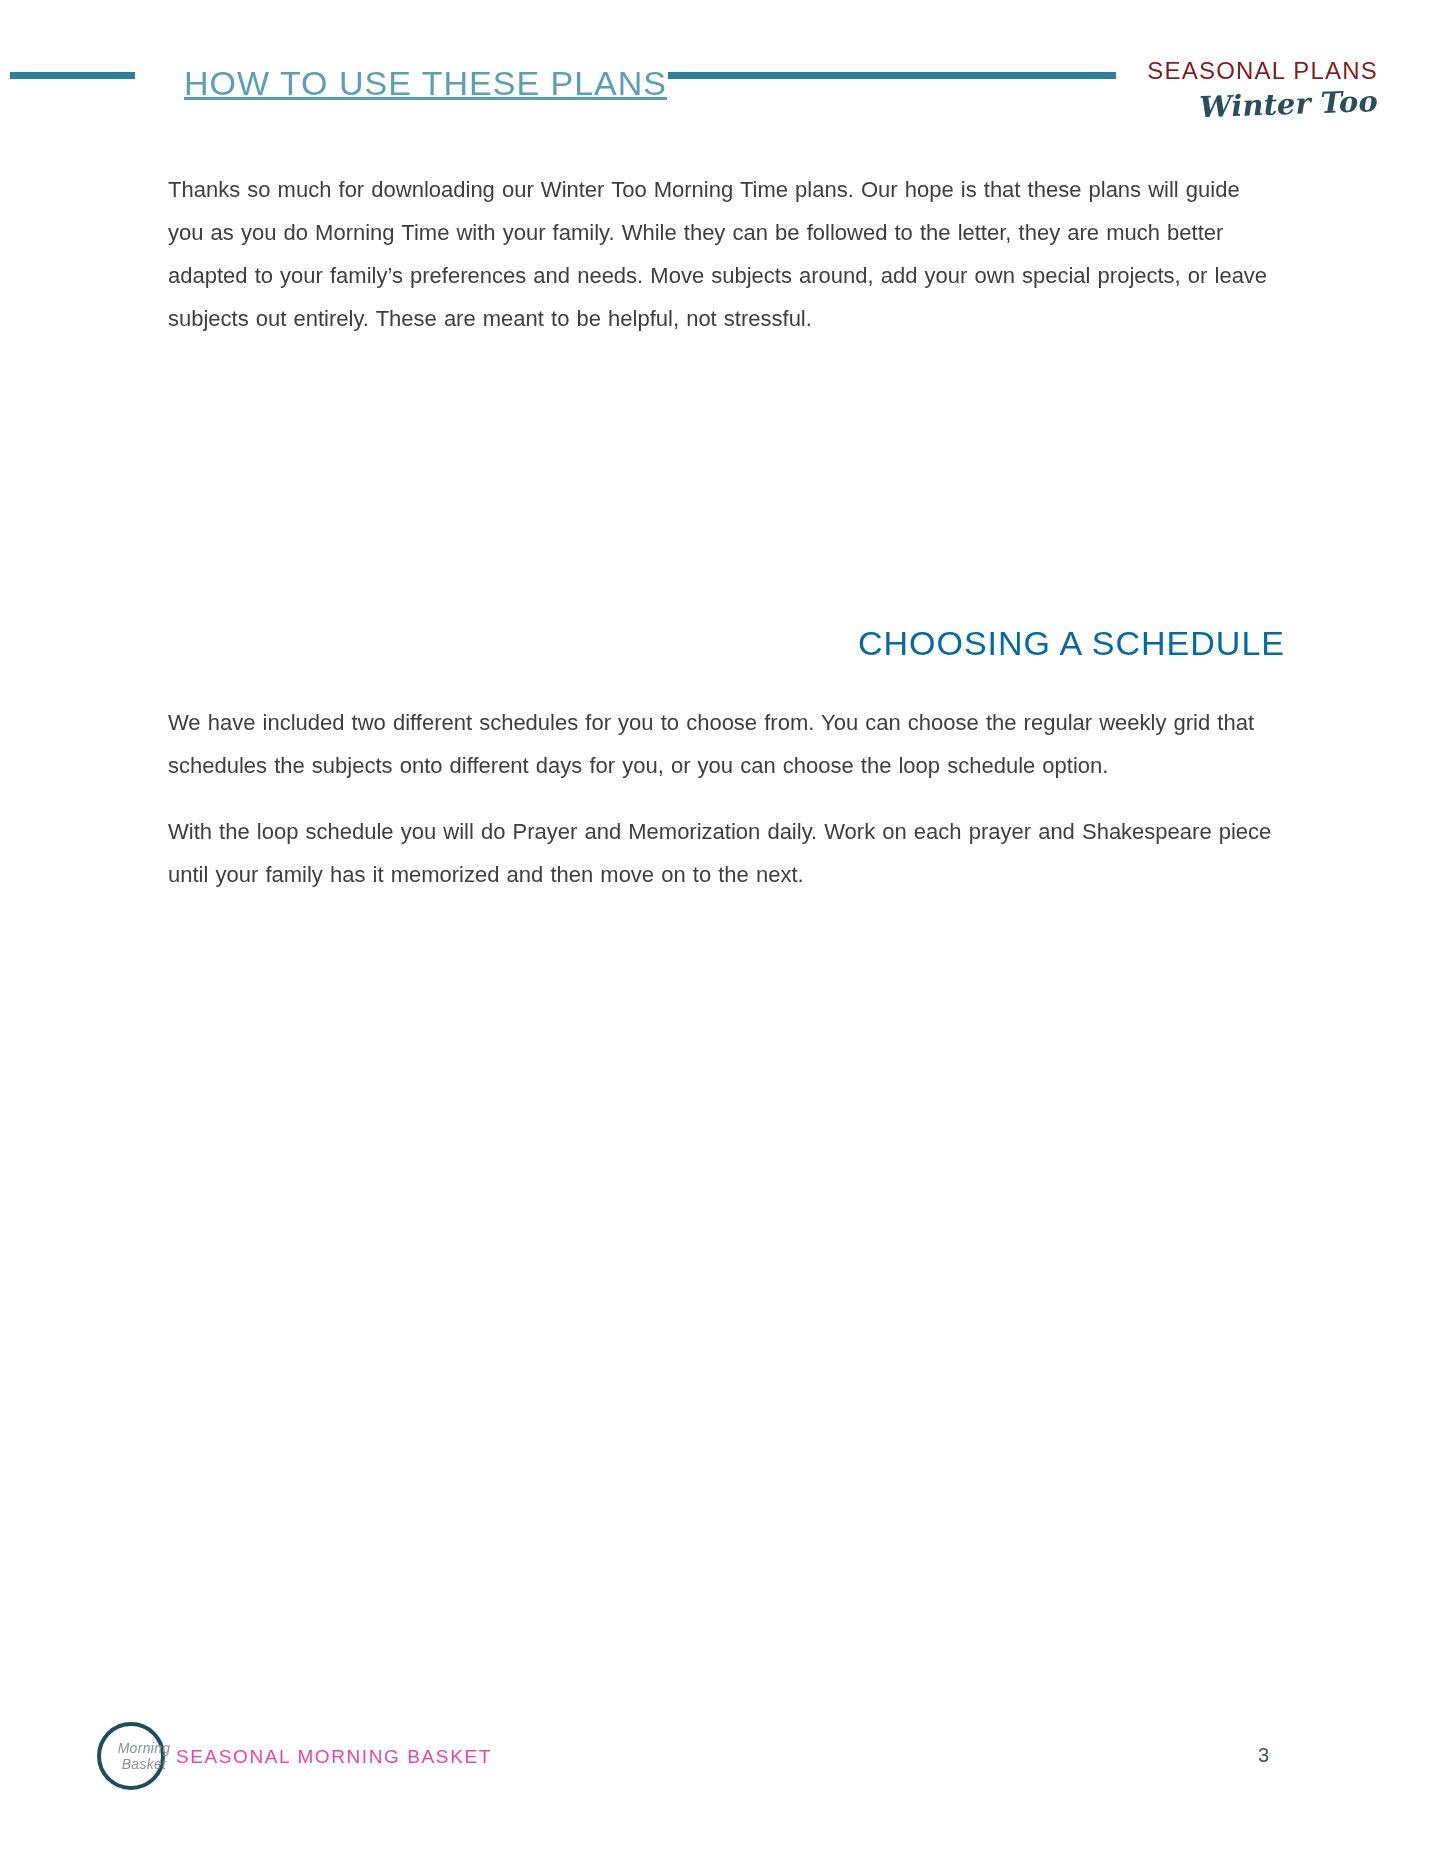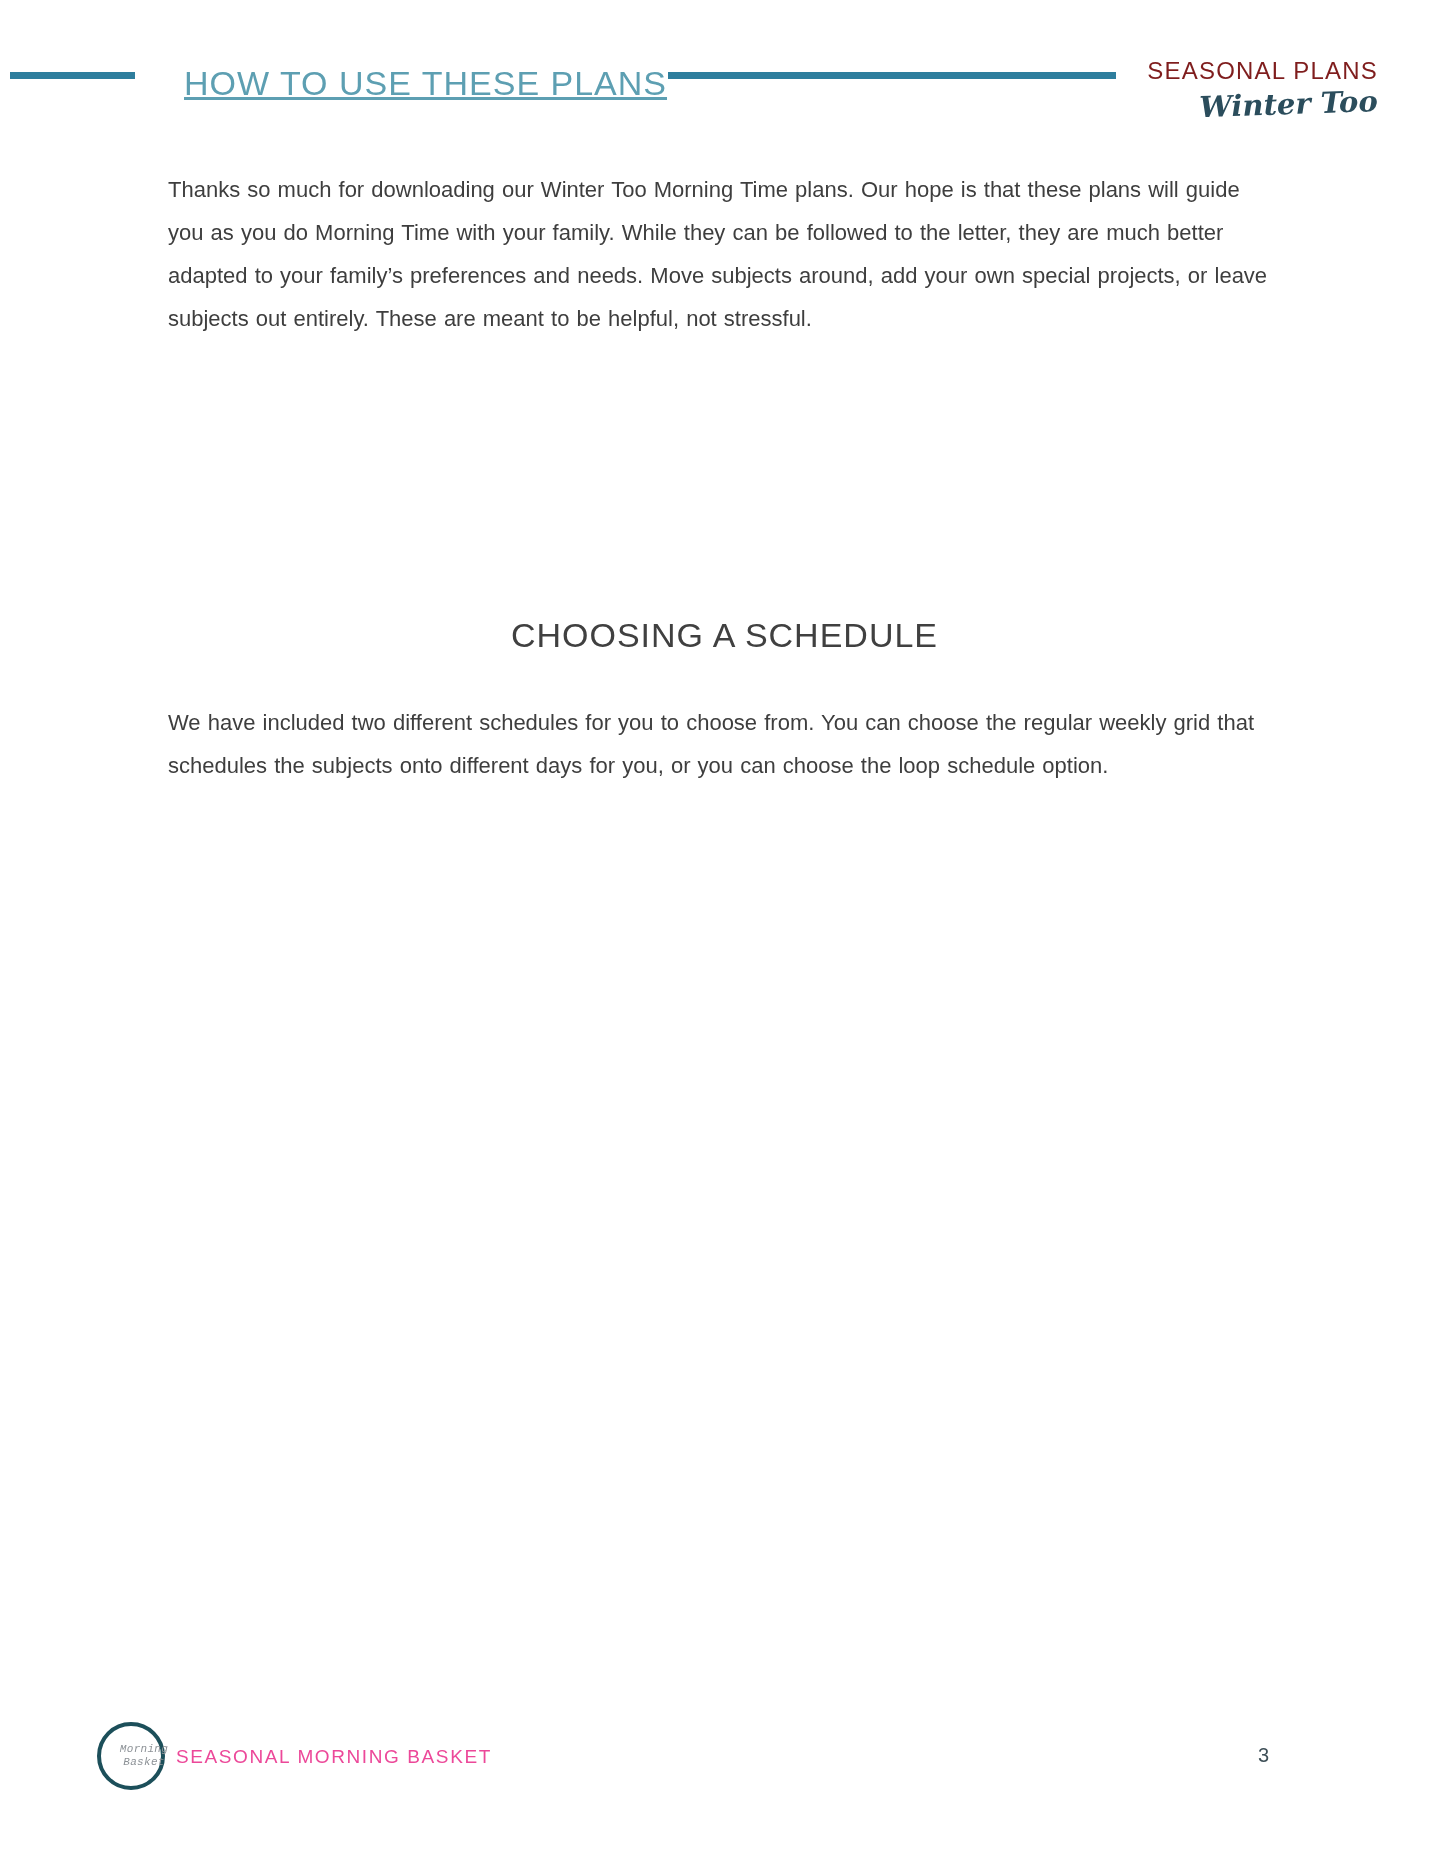--- a/index.html
+++ b/index.html
@@ -72,47 +72,47 @@
   }
   .intro-copy { top: 168px; }
   .section-copy { top: 701px; }
   .body-copy p { margin: 0 0 23px 0; }
 
   .section-heading {
     position: absolute;
     left: 168px;
     width: 1105px;
     top: 612px;
-    margin: 4px;
-    text-align: center;
+    margin: 12px;
+    text-align: right;
     font-size: 34px;
     font-weight: 400;
     letter-spacing: 1px;
-    color: #404040;
+    color: #0369a1;
   }
 
   
   .footer-logo {
     position: absolute;
     left: 97px;
     top: 1722px;
     width: 60px;
     height: 60px;
     border: 4px solid #1c4f5a;
     border-radius: 50%;
     background: #ffffff;
     display: flex;
     align-items: center;
     justify-content: center;
     box-sizing: content-box;
   }
   .logo-mark {
-    font-family: Liberation Mono, monospace;
+    font-family: Liberation Sans, sans-serif;
     font-style: italic;
-    font-size: 11px;
+    font-size: 14px;
     line-height: 1.15;
     color: #8d9297;
     text-align: center;
     letter-spacing: 0.3px;
     margin-left: 26px;
   }
   .footer-label {
     position: absolute;
     left: 176px;
     top: 1746px;
@@ -144,20 +144,21 @@
   </div>
 
   <div class="body-copy intro-copy">
     <p>Thanks so much for downloading our Winter Too Morning Time plans. Our hope is that these plans will guide you as you do Morning Time with your family. While they can be followed to the letter, they are much better adapted to your family’s preferences and needs. Move subjects around, add your own special projects, or leave subjects out entirely. These are meant to be helpful, not stressful.</p>
   </div>
 
   <h2 class="section-heading">CHOOSING A SCHEDULE</h2>
 
   <div class="body-copy section-copy">
     <p>We have included two different schedules for you to choose from. You can choose the regular weekly grid that schedules the subjects onto different days for you, or you can choose the loop schedule option.</p>
+    <p>With the loop schedule you will do Prayer and Memorization daily. Work on each prayer and Shakespeare piece until your family has it memorized and then move on to the next.</p>
   </div>
 
   <div class="footer-logo">
     <span class="logo-mark">Morning Basket</span>
   </div>
   <div class="footer-label">SEASONAL MORNING BASKET</div>
   <div class="page-number">3</div>
 
 </div>
 

